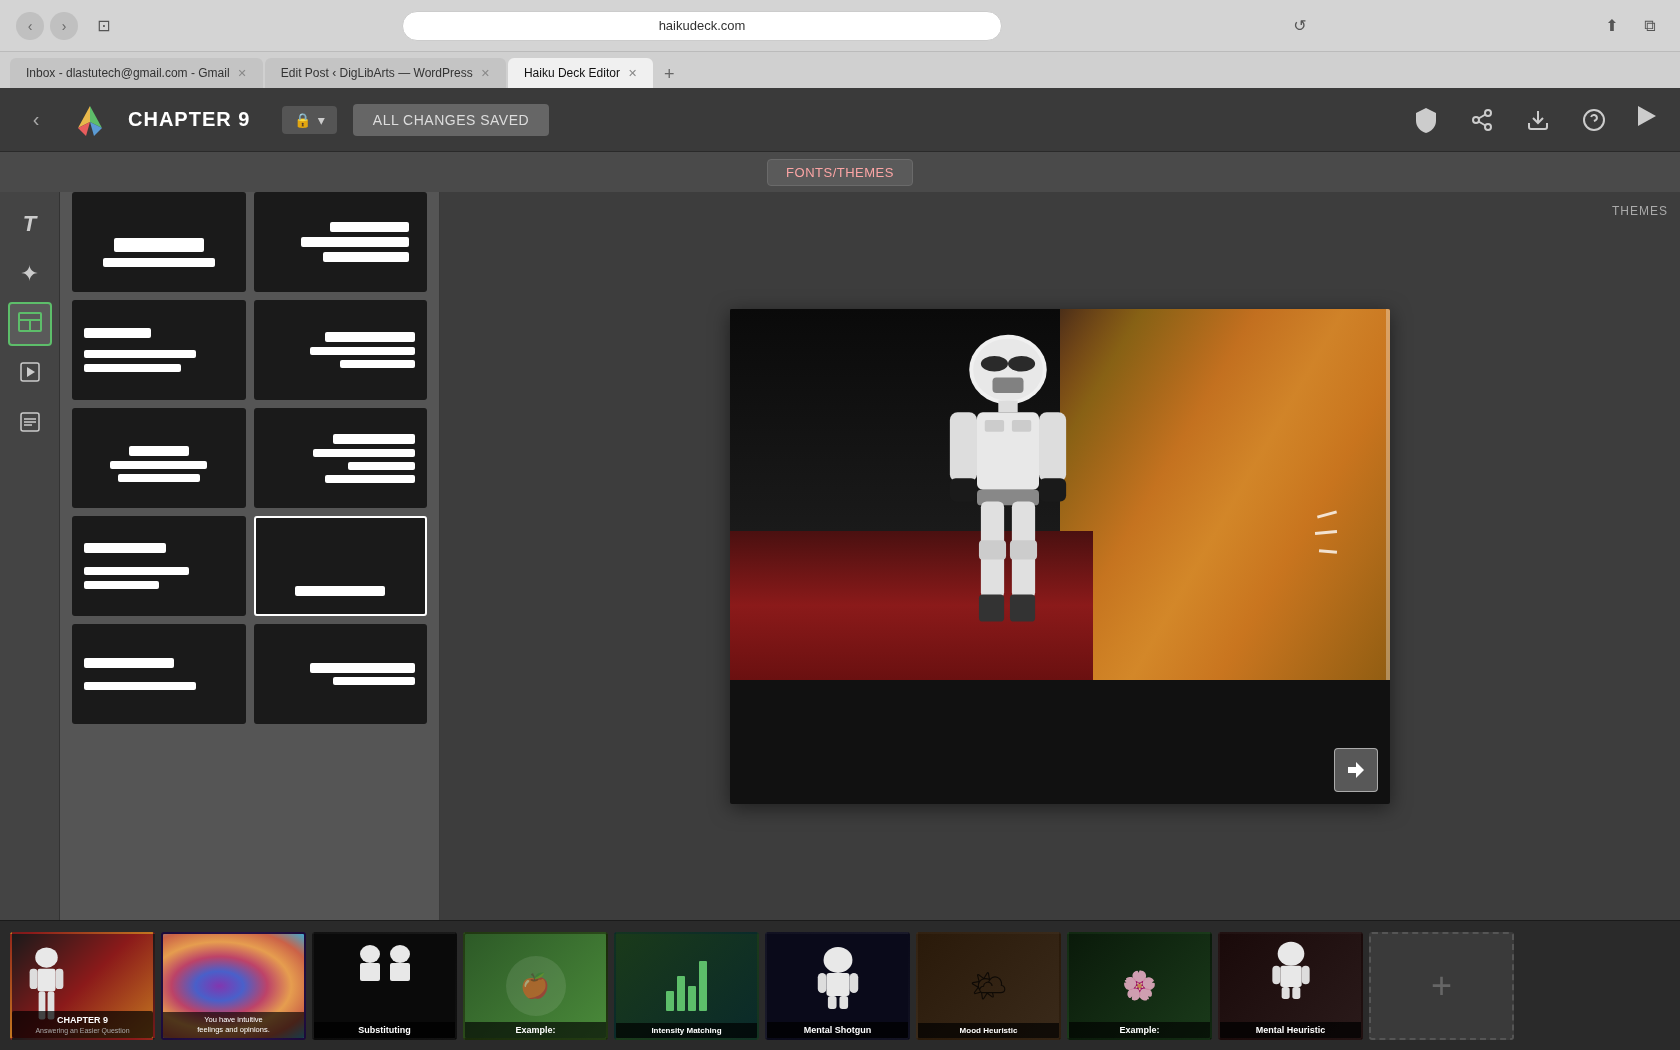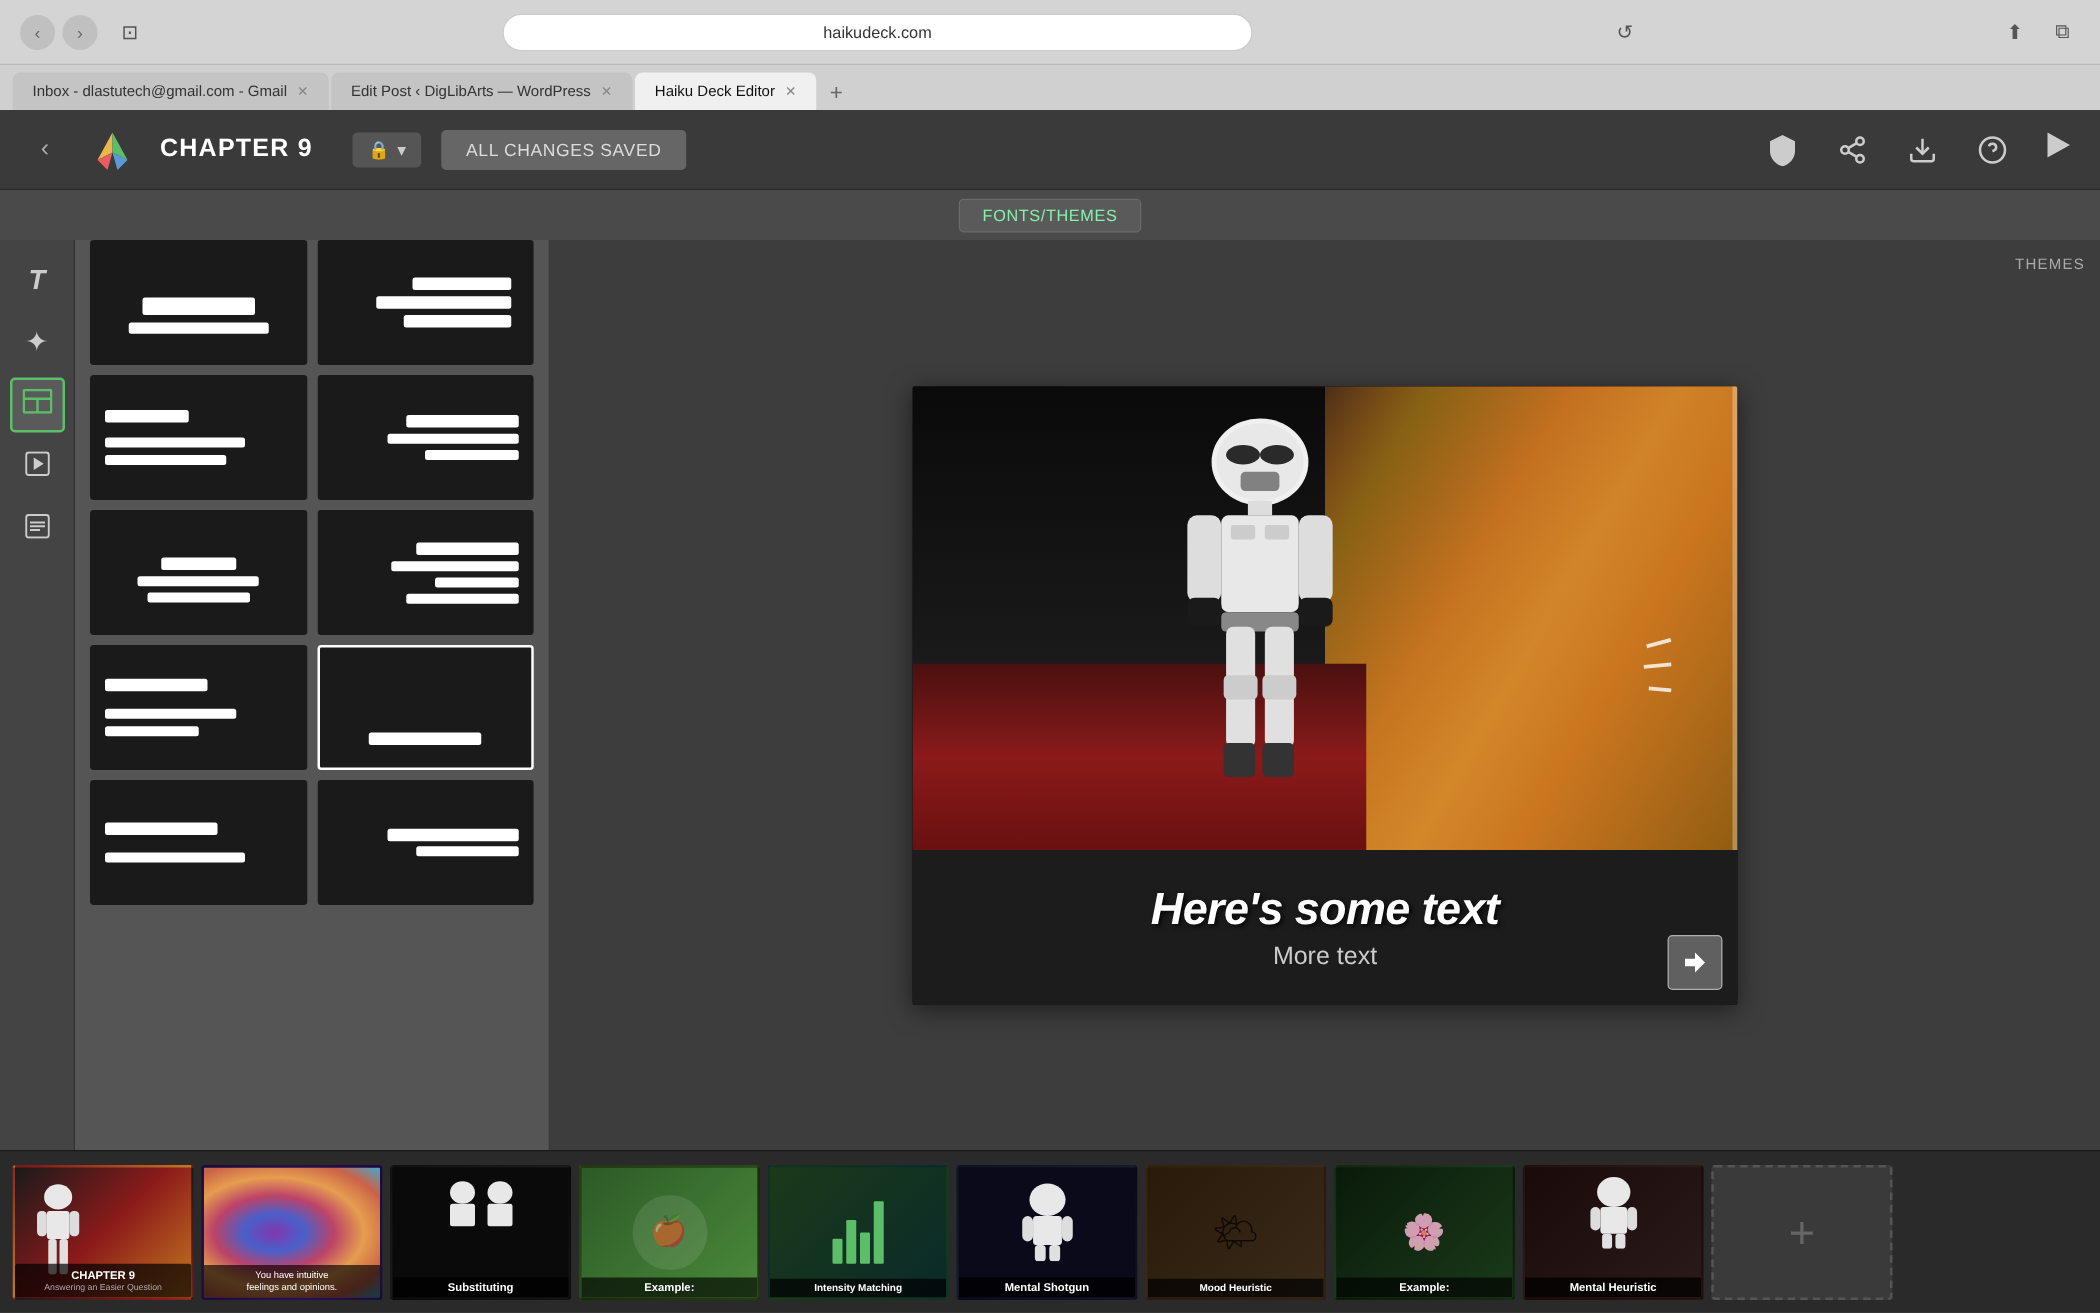--- a/index.html
+++ b/index.html
@@ -32,21 +32,21 @@
     .chapter-title { color: white; font-size: 20px; font-weight: 600; letter-spacing: 1px; margin-right: 16px; }
     .lock-btn { background: #555; border: none; color: #ccc; padding: 6px 12px; border-radius: 4px; cursor: pointer; display: flex; align-items: center; gap: 6px; font-size: 14px; }
     .all-changes-saved { background: #666; color: #ddd; padding: 8px 20px; border-radius: 4px; font-size: 14px; font-weight: 500; letter-spacing: 0.5px; }
     .top-bar-spacer { flex: 1; }
     .top-bar-actions { display: flex; align-items: center; gap: 20px; }
     .top-action-btn { background: none; border: none; color: #ccc; font-size: 22px; cursor: pointer; display: flex; align-items: center; justify-content: center; width: 36px; height: 36px; }
     .play-btn { background: none; border: none; color: #ccc; font-size: 26px; cursor: pointer; }
 
     
     .fonts-themes-bar { height: 40px; background: #4a4a4a; display: flex; align-items: center; justify-content: center; }
-    .fonts-themes-btn { background: #5a5a5a; border: 1px solid #6a6a6a; color: #86efac; padding: 5px 18px; border-radius: 4px; font-size: 13px; cursor: pointer; letter-spacing: 0.5px; }
+    .fonts-themes-btn { background: #5a5a5a; border: 1px solid #6a6a6a; color: #fca5a5; padding: 5px 18px; border-radius: 4px; font-size: 13px; cursor: pointer; letter-spacing: 0.5px; }
 
     
     .main-content { display: flex; flex: 1; overflow: hidden; }
 
     
     .icon-sidebar { width: 60px; background: #444; display: flex; flex-direction: column; align-items: center; padding: 10px 0; gap: 6px; border-right: 1px solid #333; }
     .sidebar-icon-btn { width: 44px; height: 44px; background: none; border: none; cursor: pointer; color: #aaa; font-size: 20px; display: flex; align-items: center; justify-content: center; border-radius: 4px; }
     .sidebar-icon-btn.active { background: #5a5a5a; color: #5dbe6a; border: 2px solid #5dbe6a; }
 
     
@@ -352,24 +352,20 @@
 
             <rect x="25" y="138" width="13" height="14" rx="2" fill="#333"></rect>
             <rect x="41" y="138" width="13" height="14" rx="2" fill="#333"></rect>
           </svg>
 
           <div style="position:absolute;right:8%;top:55%;width:20px;height:3px;background:rgba(255,255,255,0.8);transform:rotate(-15deg);"></div>
           <div style="position:absolute;right:8%;top:60%;width:22px;height:3px;background:rgba(255,255,255,0.8);transform:rotate(-5deg);"></div>
           <div style="position:absolute;right:8%;top:65%;width:18px;height:3px;background:rgba(255,255,255,0.8);transform:rotate(5deg);"></div>
         </div>
 
-        <div class="slide-text-area">
-          <div class="slide-main-text">Here's some text</div>
-          <div class="slide-sub-text">More text</div>
-        </div>
 
         <button class="slide-nav-btn">
           <svg width="20" height="20" viewBox="0 0 20 20" fill="white">
             <polygon points="10,2 18,10 10,18 10,13 2,13 2,7 10,7"></polygon>
           </svg>
         </button>
 
         <div style="position:absolute;right:0;top:0;bottom:25%;width:4px;background:rgba(255,255,255,0.3);cursor:ew-resize;"></div>
       </div>
     </div>

